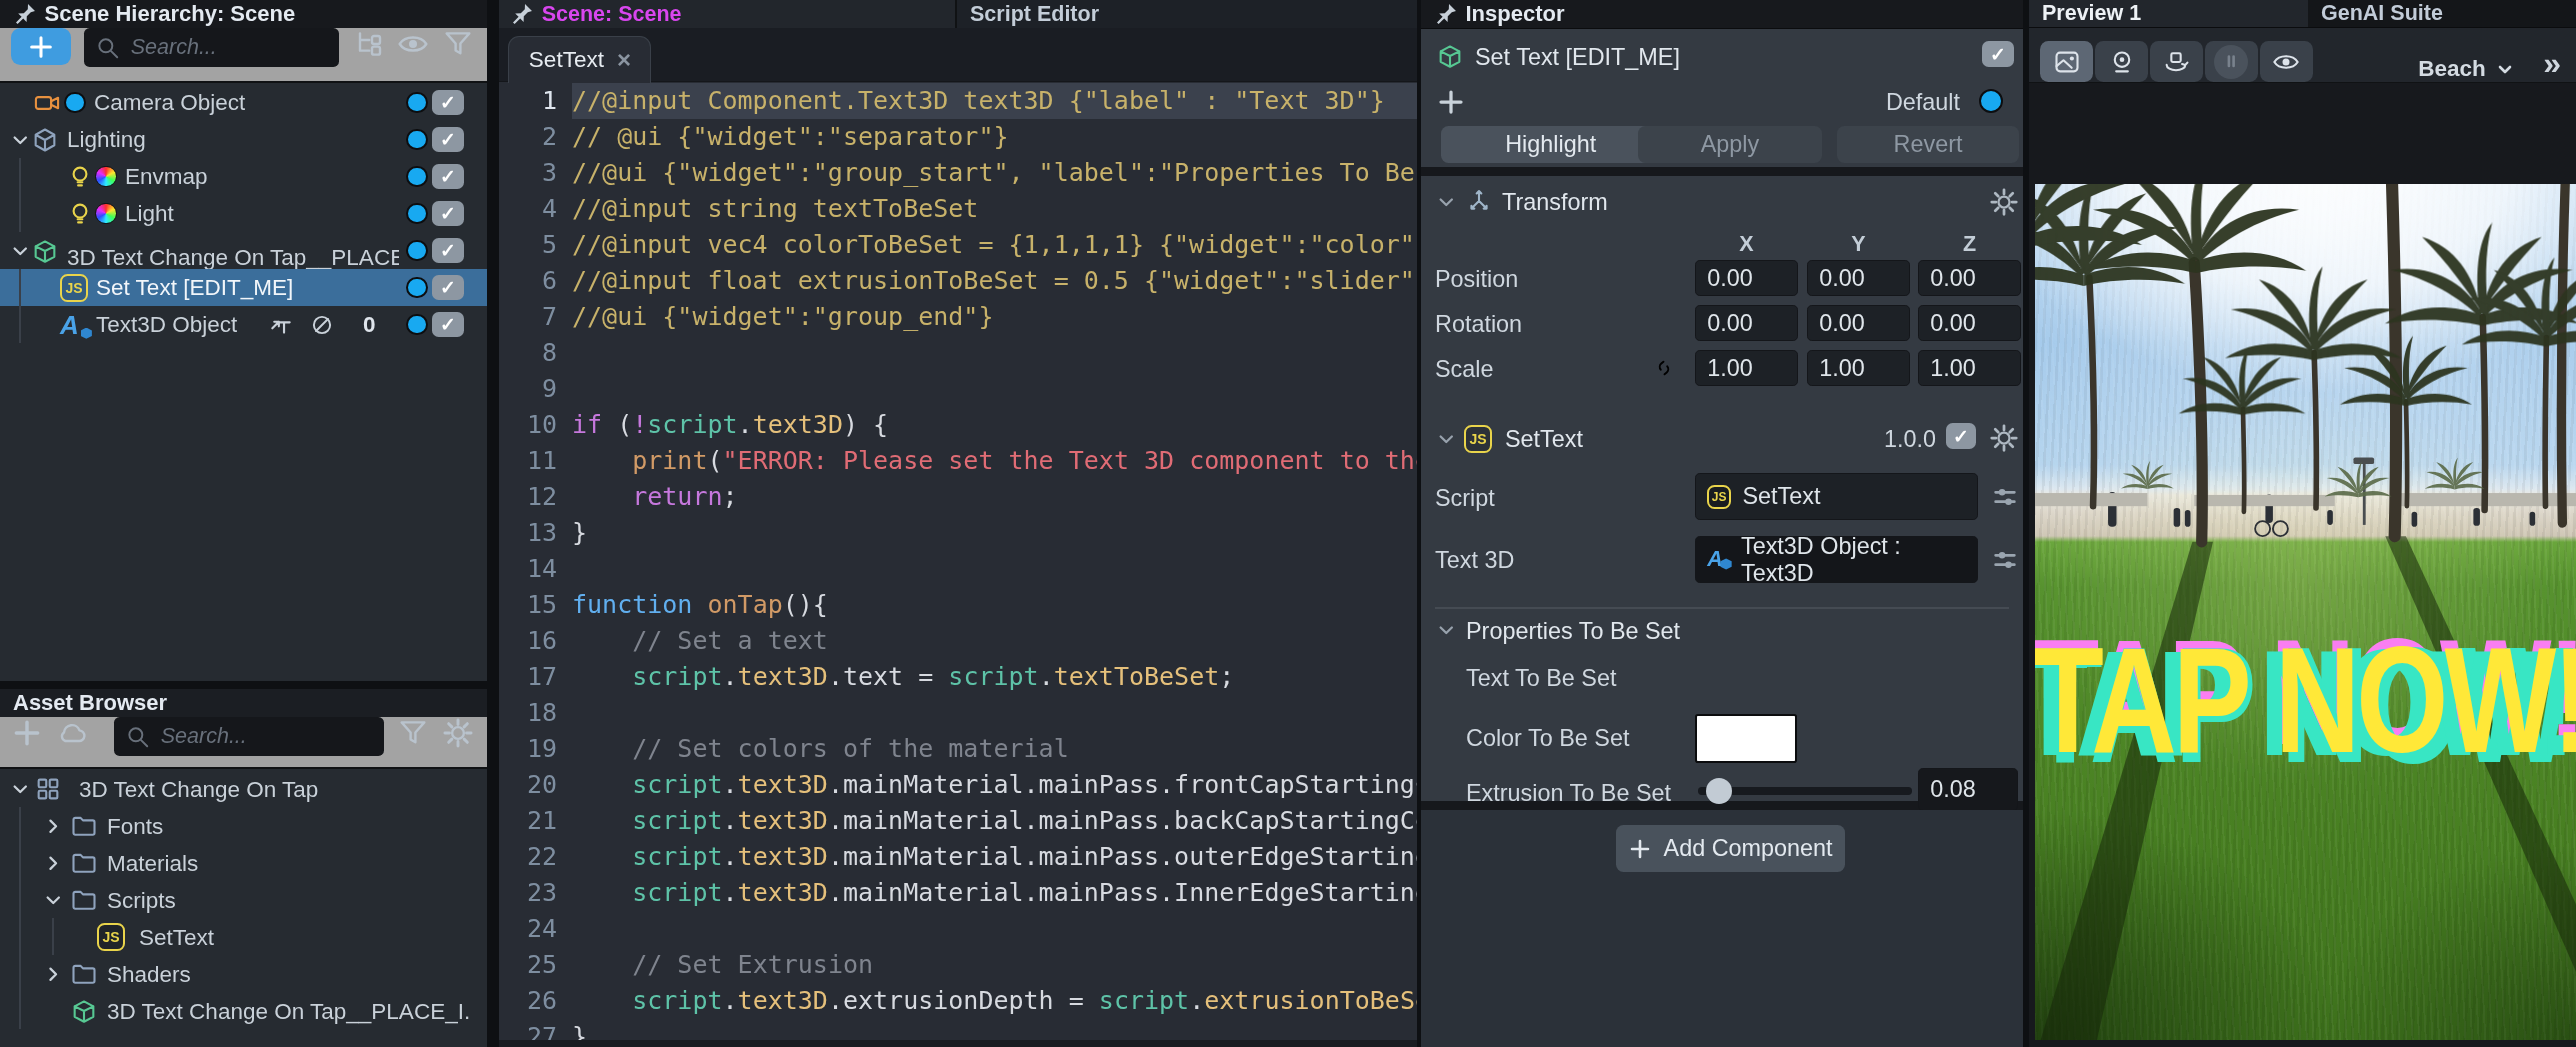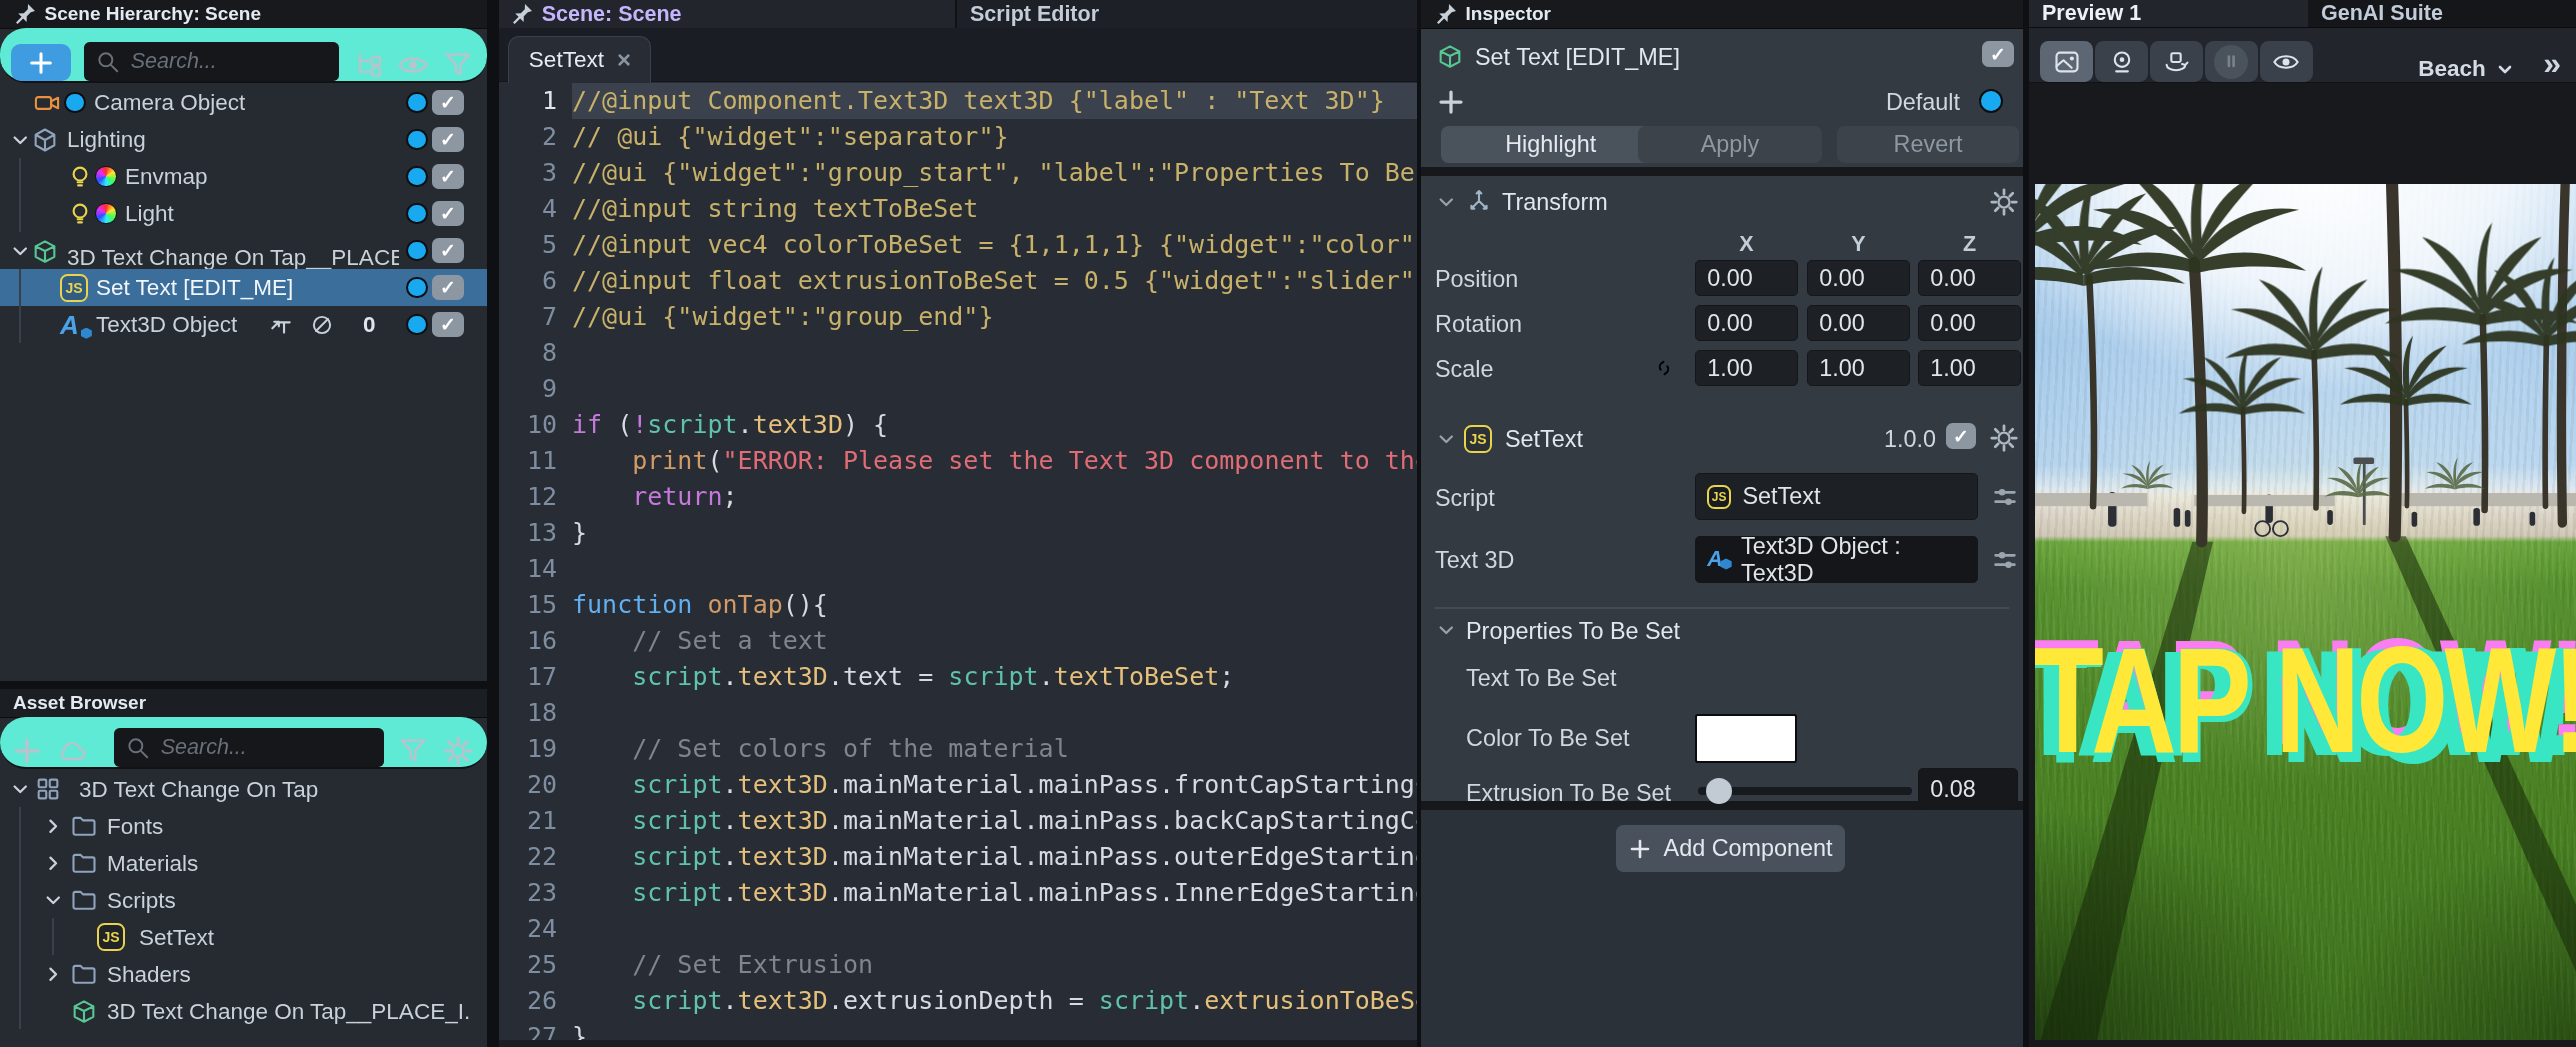--- a/index.html
+++ b/index.html
@@ -1,26 +1,26 @@
 <!DOCTYPE html>
 <html style="font-size:15px"><head>
 <meta charset="utf-8">
 <style>
   html,body{margin:0;padding:0;width:2576px;height:1047px;overflow:hidden;background:#0e1013;
     font-family:"Liberation Sans",sans-serif;-webkit-font-smoothing:antialiased;}
   #app{position:relative;width:2576px;height:1047px;}
   .panel{position:absolute;overflow:hidden;}
   .ptitle{position:absolute;left:0;right:0;top:0;height:28px;background:#17191d;display:flex;align-items:center;
-    color:#e4eaf1;font-weight:bold;font-size:19px;padding-left:13px;gap:7.5px;border-bottom:0.9px solid #0b0c0e;}
+    color:#e4eaf1;font-weight:bold;font-size:22px;padding-left:13px;gap:7.5px;border-bottom:0.9px solid #0b0c0e;}
   .pin{width:24px;height:24px;color:#c7d0d9;flex:0 0 auto;}
   svg.ic{display:block;stroke:currentColor;fill:none;stroke-width:1.8;stroke-linecap:round;stroke-linejoin:round;}
   
   #hier{left:0;top:0;width:487px;height:681px;background:#262b31;}
   #assets{left:0;top:689px;width:487px;height:358px;background:#262b31;}
-  .toolbar{position:absolute;left:0;right:0;display:flex;align-items:flex-end;background:#5eead4;border-bottom:2.8px solid #101214;border-radius:26px;}
+  .toolbar{position:absolute;left:0;right:0;display:flex;align-items:flex-start;background:#a3a3a3;border-bottom:2.8px solid #101214;}
   #hier .toolbar{top:28px;height:53px;}
   #assets .toolbar{top:28px;height:50px;}
   .addbtn{width:60px;height:37px;background:#3f9ce0;border-radius:9.4px;display:flex;align-items:center;justify-content:center;
     color:#fff;margin-left:11.2px;flex:0 0 auto;}
   .searchbox{height:39px;background:#15171b;border-radius:5.6px;display:flex;align-items:center;gap:9.4px;padding:0 11.2px;
     color:#68707b;font-size:21.5px;font-style:italic;flex:1;margin:0 13px;}
   .tbi{color:#b9c3cd;width:32px;height:32px;flex:0 0 auto;margin-right:13px;}
   .rows{position:absolute;left:0;right:0;}
   #hier .rows{top:84px;}
   #assets .rows{top:81px;}
@@ -36,21 +36,21 @@
     display:flex;align-items:center;justify-content:center;}
   .jsbadge{width:28px;height:28px;border:2.8px solid #e9d44b;border-radius:7.5px;color:#e9d44b;font-size:14px;font-weight:bold;
     display:flex;align-items:center;justify-content:center;box-sizing:border-box;background:rgba(0,0,0,.15);}
   .t3d{position:relative;width:30px;height:30px;color:#4aa3e8;font-weight:bold;font-size:26px;font-style:italic;line-height:28px;}
   .t3d:after{content:"";position:absolute;right:-1.9px;bottom:1.9px;width:11.2px;height:11.2px;background:#2f87d0;
     clip-path:polygon(50% 0,100% 25%,100% 75%,50% 100%,0 75%,0 25%);}
   .guideline{position:absolute;width:1.9px;background:#3a4049;}
   
   #editor{left:499px;top:0;width:918px;height:1047px;background:#282c34;}
   .ed-head{position:absolute;top:0;height:28px;display:flex;align-items:center;font-weight:bold;font-size:21.5px;}
-  #ed-h-left{left:0;width:456px;background:#22262c;color:#c4b5fd;padding-left:11.2px;gap:7.5px;border-bottom:0.9px solid #0b0c0e;}
+  #ed-h-left{left:0;width:456px;background:#22262c;color:#d946ef;padding-left:11.2px;gap:7.5px;border-bottom:0.9px solid #0b0c0e;}
   #ed-h-right{left:456px;width:462px;background:#1d2127;color:#c3cdd8;padding-left:13px;border-bottom:0.9px solid #0b0c0e;border-left:2.8px solid #101214;}
   .tabstrip{position:absolute;left:0;right:0;top:28px;height:53px;background:#1a1d23;border-bottom:1.9px solid #14161a;}
   .filetab{position:absolute;left:9.4px;top:7.5px;width:141px;height:46px;background:#282c34;border:1.9px solid #3a4049;border-bottom:none;
     border-radius:11.2px 11.2px 0 0;display:flex;align-items:center;justify-content:center;gap:13px;color:#e7ecf1;font-size:22.5px;}
   .filetab .x{color:#8b95a1;font-size:24px;font-weight:bold;}
   .code{position:absolute;left:0;right:0;top:83px;bottom:7.5px;overflow:hidden;
     font-family:"DejaVu Sans Mono",monospace;font-size:25px;line-height:36px;}
   .cl{position:relative;height:36px;white-space:pre;display:flex;}
   .cl .ln{width:58px;flex:0 0 auto;text-align:right;color:#7e8ea0;padding-right:15px;}
   .cl .ct{flex:1;overflow:hidden;}

